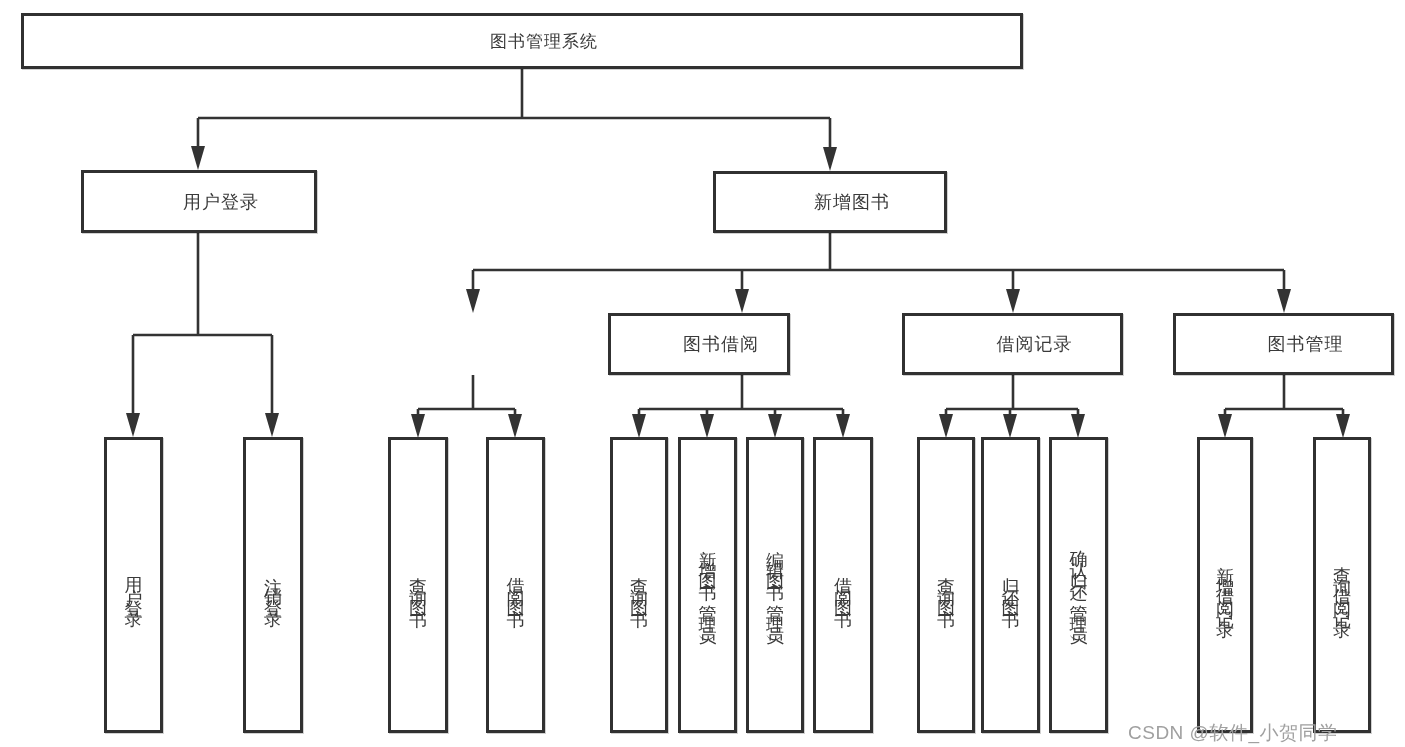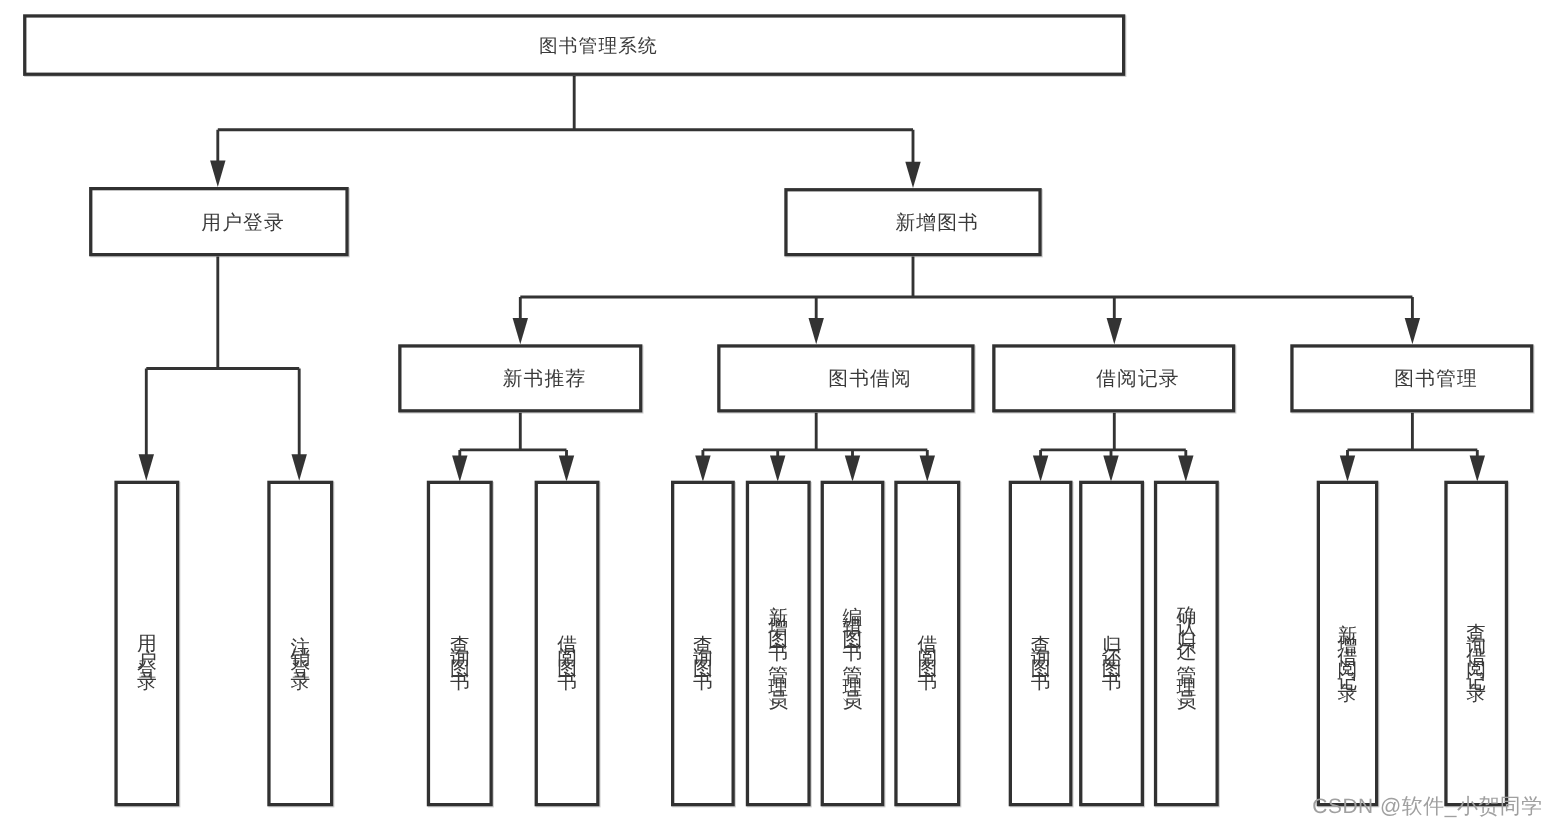--- a/index.html
+++ b/index.html
@@ -27,21 +27,21 @@
     writing-mode:vertical-lr;
     text-orientation:mixed;
     font-size:18px;
     letter-spacing:11px;
     line-height:1;
     color:#3a3a3a;
     white-space:nowrap;
   }
   .watermark{
     position:absolute;
-    left:1193px;top:720px;
+    left:1128px;top:720px;
     font-size:19px;
     color:#a0a0a0;
     letter-spacing:0.5px;
     white-space:nowrap;
   }
 </style>
 </head>
 <body>
 
 <div class="canvas">
@@ -83,24 +83,21 @@
     <span>图书管理系统</span>
   </div>
 
   <div class="node h" style="left:81px;top:170px;width:236px;height:63px;">
     <span>用户登录</span>
   </div>
   <div class="node h" style="left:713px;top:171px;width:234px;height:62px;">
     <span>新增图书</span>
   </div>
 
-  <div class="node h" style="left:362px;top:313px;width:222px;height:62px;">
-    <span>新书推荐</span>
-  </div>
-  <div class="node h" style="left:652px;top:313px;width:234px;height:62px;">
+  <div class="node h" style="left:608px;top:313px;width:182px;height:62px;">
     <span>图书借阅</span>
   </div>
   <div class="node h" style="left:902px;top:313px;width:221px;height:62px;">
     <span>借阅记录</span>
   </div>
   <div class="node h" style="left:1173px;top:313px;width:221px;height:62px;">
     <span>图书管理</span>
   </div>
 
   <div class="node v" style="left:104px;top:437px;width:59px;height:296px;">

